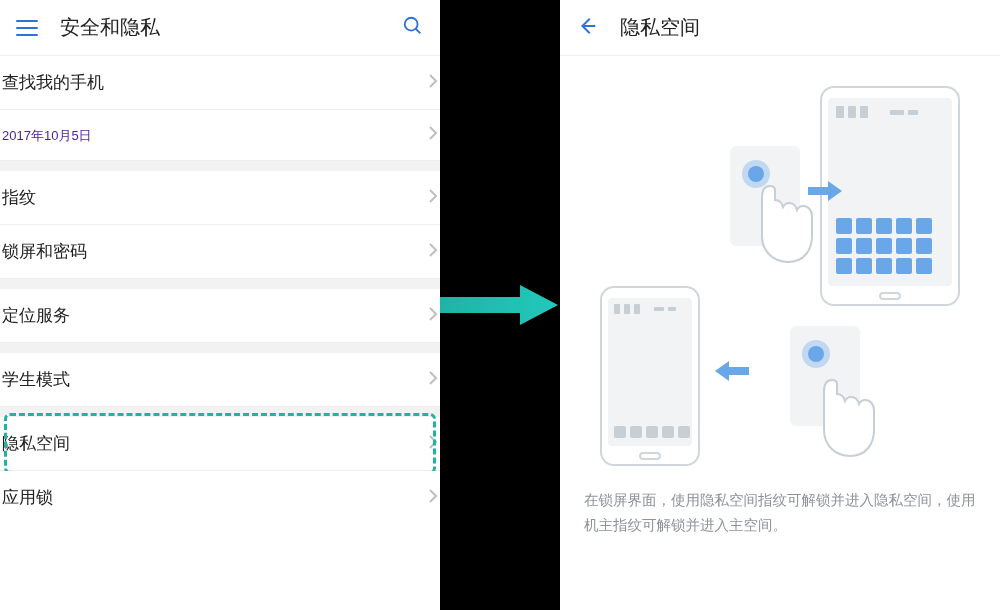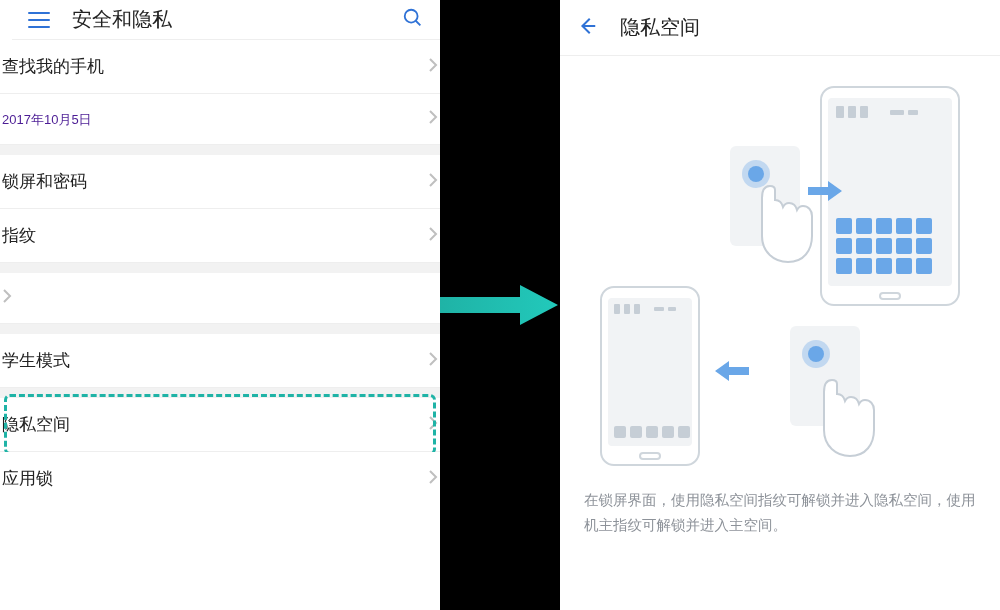--- a/index.html
+++ b/index.html
@@ -18,26 +18,25 @@
     width: 440px;
     height: 610px;
     overflow: hidden;
     position: relative;
   }
   .screen-left { margin-right: 120px; }
   .screen-right { margin-left: auto; }
 
   
   .header {
-    height: 40px;
+    height: 56px;
     display: flex;
     align-items: center;
     padding: 16px 16px;
     border-bottom: 1px solid #eee;
-    margin-left: 12px;
   }
   .hamburger {
     width: 24px; height: 24px;
     display: flex; flex-direction: column; justify-content: center; gap: 5px;
     margin-right: 20px;
   }
   .hamburger span {
     display: block; height: 2px; background: #2f72d6; border-radius: 2px; width: 22px;
   }
   .title {
@@ -192,36 +191,39 @@
       <div class="col">
         <div class="sub">2017年10月5日</div>
       </div>
       <div class="chev"><svg viewBox="0 0 10 16">
             <polyline points="2,2 8,8 2,14"></polyline>
           </svg></div>
     </div>
     <div class="section-gap"></div>
     <div class="row">
       <div class="col">
+          <div class="label">指纹</div>
+        </div>
+      <div class="chev"><svg viewBox="0 0 10 16">
+            <polyline points="2,2 8,8 2,14"></polyline>
+          </svg></div>
+    </div>
+    <div class="row">
+      <div class="col">
           <div class="label">锁屏和密码</div>
         </div>
       <div class="chev"><svg viewBox="0 0 10 16">
             <polyline points="2,2 8,8 2,14"></polyline>
           </svg></div>
     </div>
-    <div class="row">
-      <div class="col">
-          <div class="label">指纹</div>
-        </div>
-      <div class="chev"><svg viewBox="0 0 10 16">
-            <polyline points="2,2 8,8 2,14"></polyline>
-          </svg></div>
-    </div>
     <div class="section-gap"></div>
     <div class="row">
+      <div class="col">
+          <div class="label">定位服务</div>
+        </div>
       <div class="chev"><svg viewBox="0 0 10 16">
             <polyline points="2,2 8,8 2,14"></polyline>
           </svg></div>
     </div>
     <div class="section-gap"></div>
     <div class="row">
       <div class="col">
           <div class="label">学生模式</div>
         </div>
       <div class="chev"><svg viewBox="0 0 10 16">

